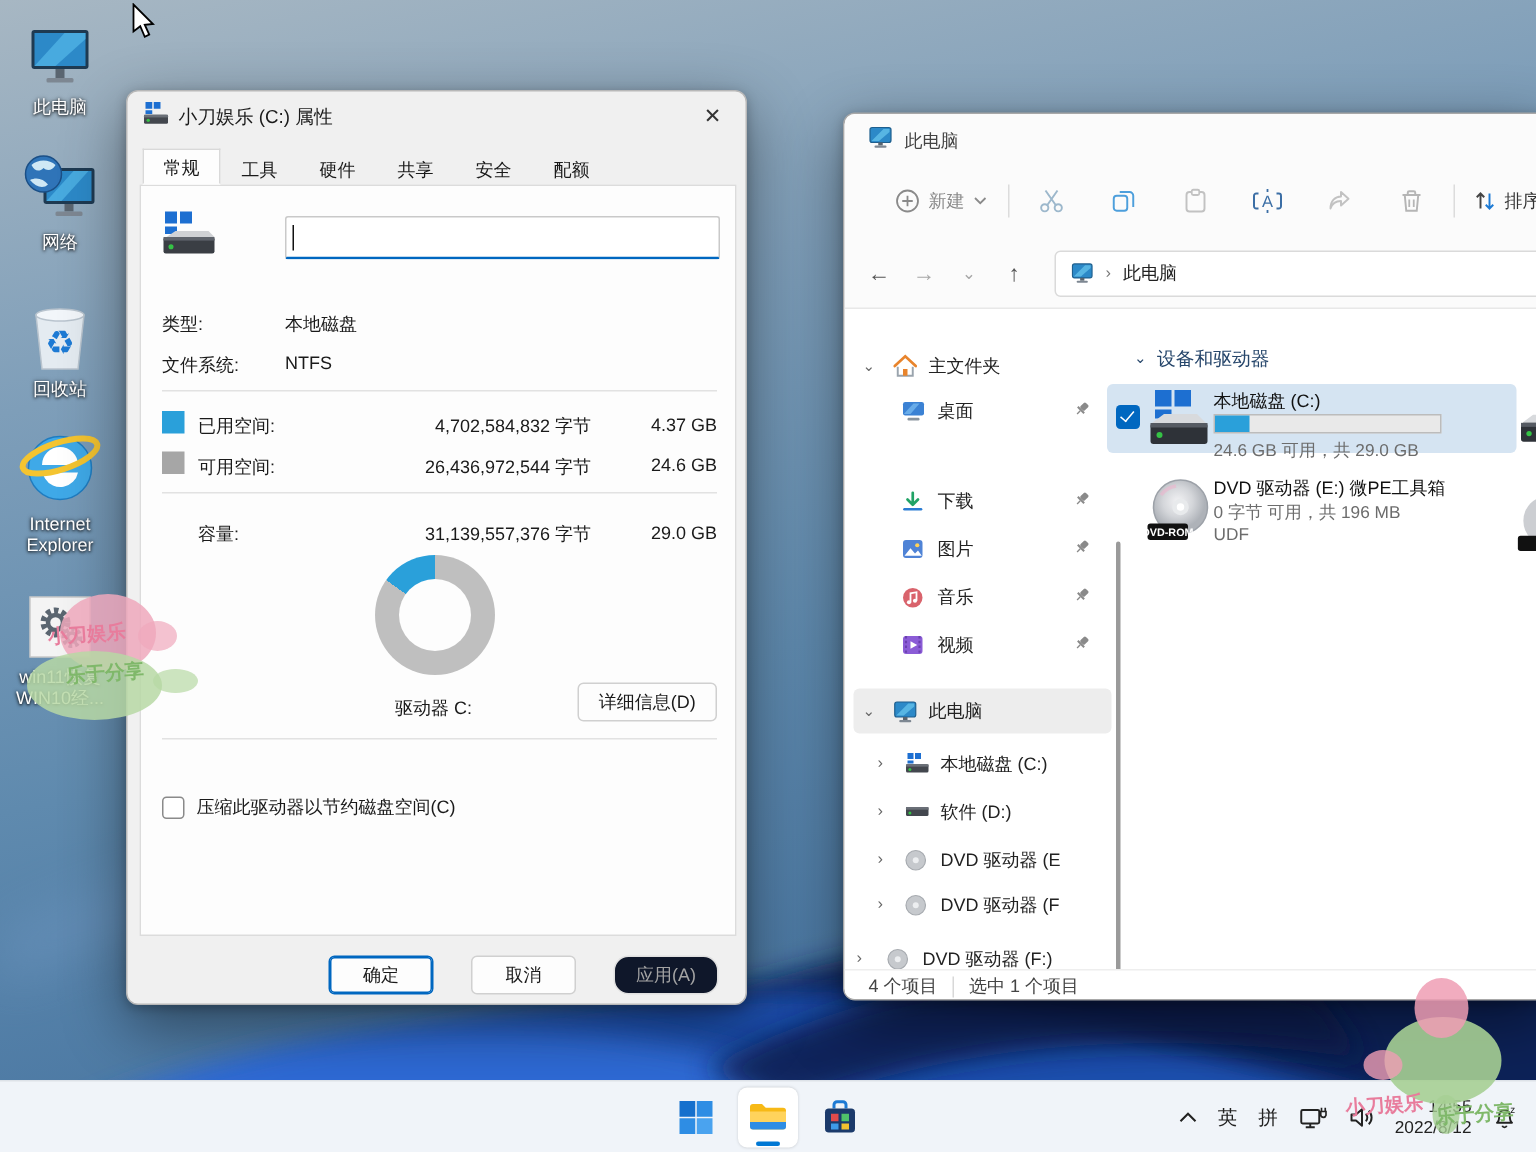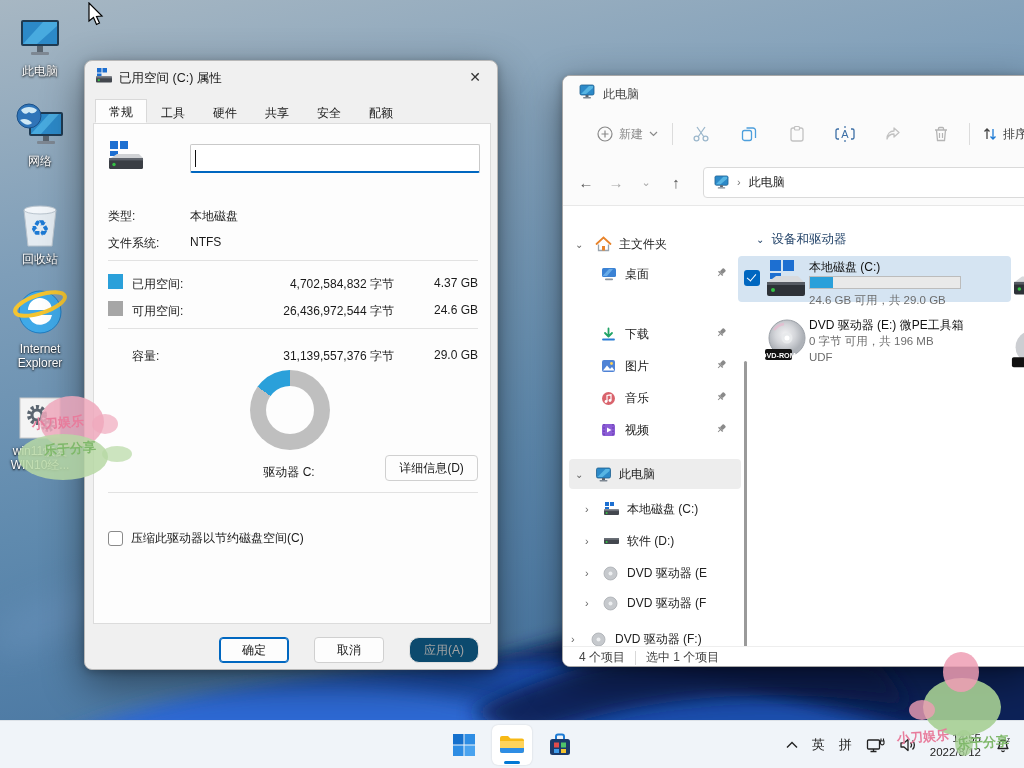--- a/index.html
+++ b/index.html
@@ -54,21 +54,21 @@
   #drive-c-label { position:absolute; left:120px; top:340px; width:150px; text-align:center; }
   .btn { position:absolute; height:26px; background:#fdfdfd; border:1px solid #d0d0d0; border-radius:4px; font-size:12px; color:#1a1a1a; text-align:center; line-height:24px; cursor:pointer; }
   #details-btn { left:291px; top:331px; width:93px; }
   .cbrow { position:absolute; left:14px; display:flex; align-items:center; gap:8px; cursor:pointer; }
   .cb { width:15px; height:15px; border:1px solid #8a8a8a; border-radius:3px; background:#fff; flex:0 0 auto; position:relative; }
   .cb.checked { background:#0067c0; border-color:#0067c0; }
   .cb.checked::after { content:""; position:absolute; left:4px; top:1px; width:5px; height:9px; border:solid #fff; border-width:0 1.6px 1.6px 0; transform:rotate(40deg); }
   #dlg-footer-btns .btn { top:576px; width:70px; }
   #btn-ok { left:134px; border:1px solid #0067c0; box-shadow:inset 0 0 0 1px #0067c0; }
   #btn-cancel { left:229px; }
-  #btn-apply { left:324px; color:#a3a3a3; background:#0c4a6e; border-color:#e0e0e0; cursor:default;border-radius:10px; }
+  #btn-apply { left:324px; color:#a3a3a3; background:#0f172a; border-color:#e0e0e0; cursor:default;border-radius:10px; }
 
   
   #exp { left:562px; top:75px; width:470px; height:592px; background:#fff; border:1px solid #a8a8a8; border-radius:8px 0 0 8px; z-index:20; overflow:hidden; }
   #exp-chrome { position:absolute; left:0; top:0; width:100%; height:130px; background:#fbfbfb; border-bottom:1px solid #e8e8e8; }
   #exp-title { position:absolute; left:40px; top:10px; font-size:12px; color:#444; }
   #exp-title-icon { position:absolute; left:16px; top:8px; }
   #exp-toolbar { position:absolute; left:0; top:34px; width:100%; height:48px; display:flex; align-items:center; padding-left:24px; gap:0; }
   .tb-item { display:flex; align-items:center; justify-content:center; width:48px; height:34px; border-radius:4px; cursor:pointer; flex:0 0 auto; }
   .tb-new { width:auto; padding:0 10px; gap:6px; color:#8a8a8a; }
   .tb-div { width:1px; height:22px; background:#dcdcdc; margin:0 4px; flex:0 0 auto; }
@@ -587,21 +587,21 @@
       <span class="ms" id="dlg-title-icon">
         <svg width="18" height="16" viewBox="0 0 18 16">
             <rect x="2" y="0" width="4.5" height="4.5" fill="#1d6fd1"></rect>
             <rect x="7.5" y="0" width="4.5" height="4.5" fill="#1d6fd1"></rect>
             <rect x="2" y="5.5" width="4.5" height="2.5" fill="#1d6fd1"></rect>
             <rect x="1" y="8.5" width="16" height="6" rx="1" fill="#43474e"></rect>
             <rect x="1" y="8.5" width="16" height="1.8" fill="#6a6f77"></rect>
             <circle cx="3.8" cy="12.2" r="1.1" fill="#35c245"></circle>
           </svg>
       </span>
-      <span id="dlg-title">已用空间 (C:) 属性</span>
+      <span id="dlg-title">小刀娱乐 (C:) 属性</span>
       <div id="dlg-close">✕</div>
     </div>
 
     <div id="tabs">
       <div class="tab active">常规</div>
       <div class="tab">工具</div>
       <div class="tab">硬件</div>
       <div class="tab">共享</div>
       <div class="tab">安全</div>
       <div class="tab">配额</div>

